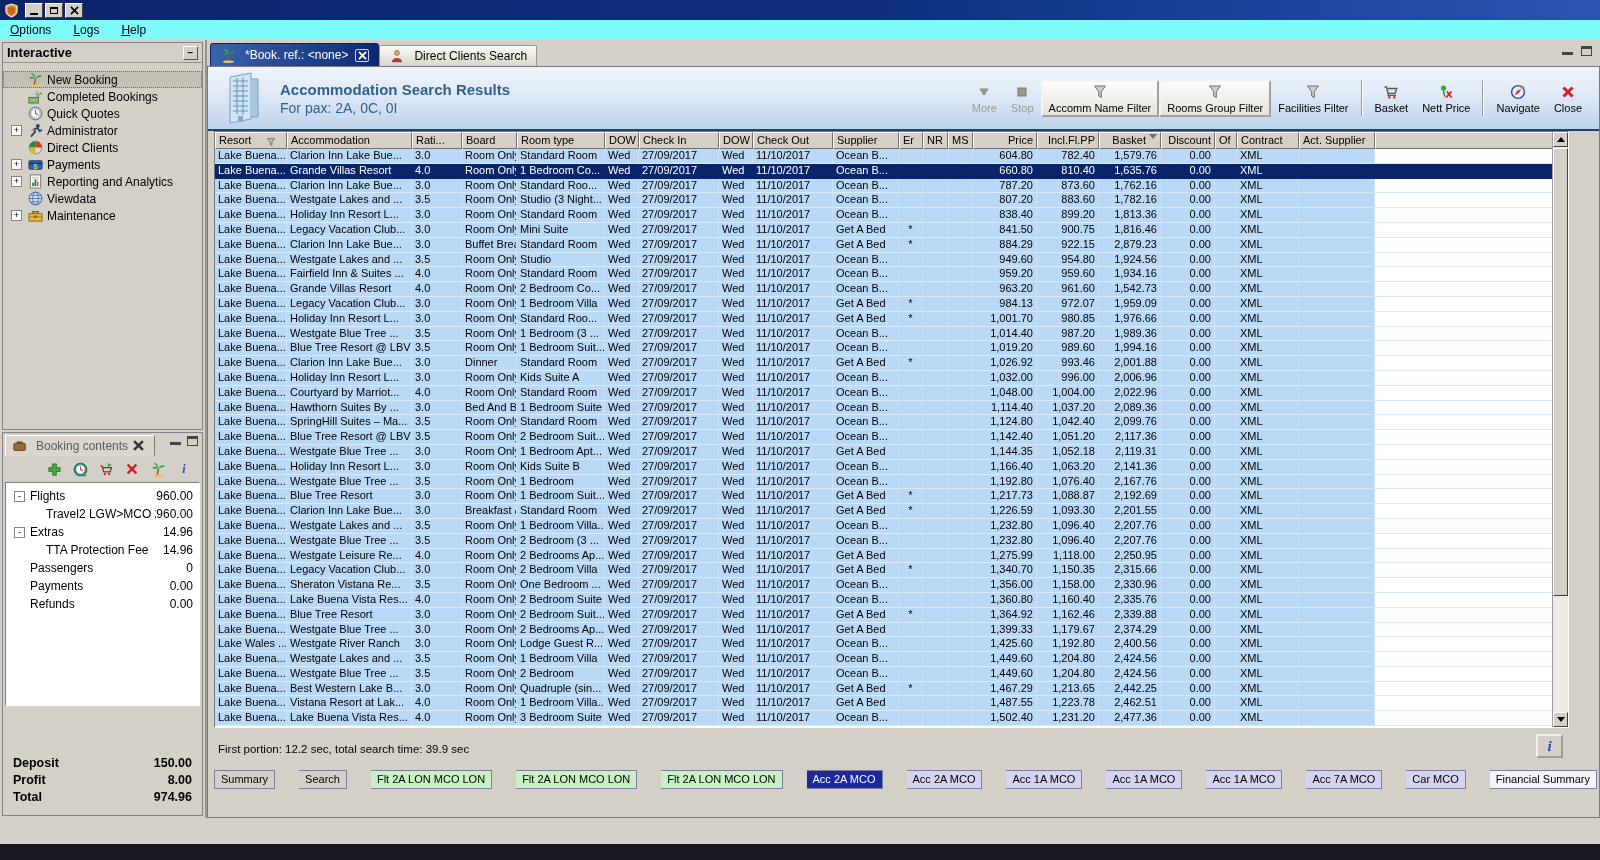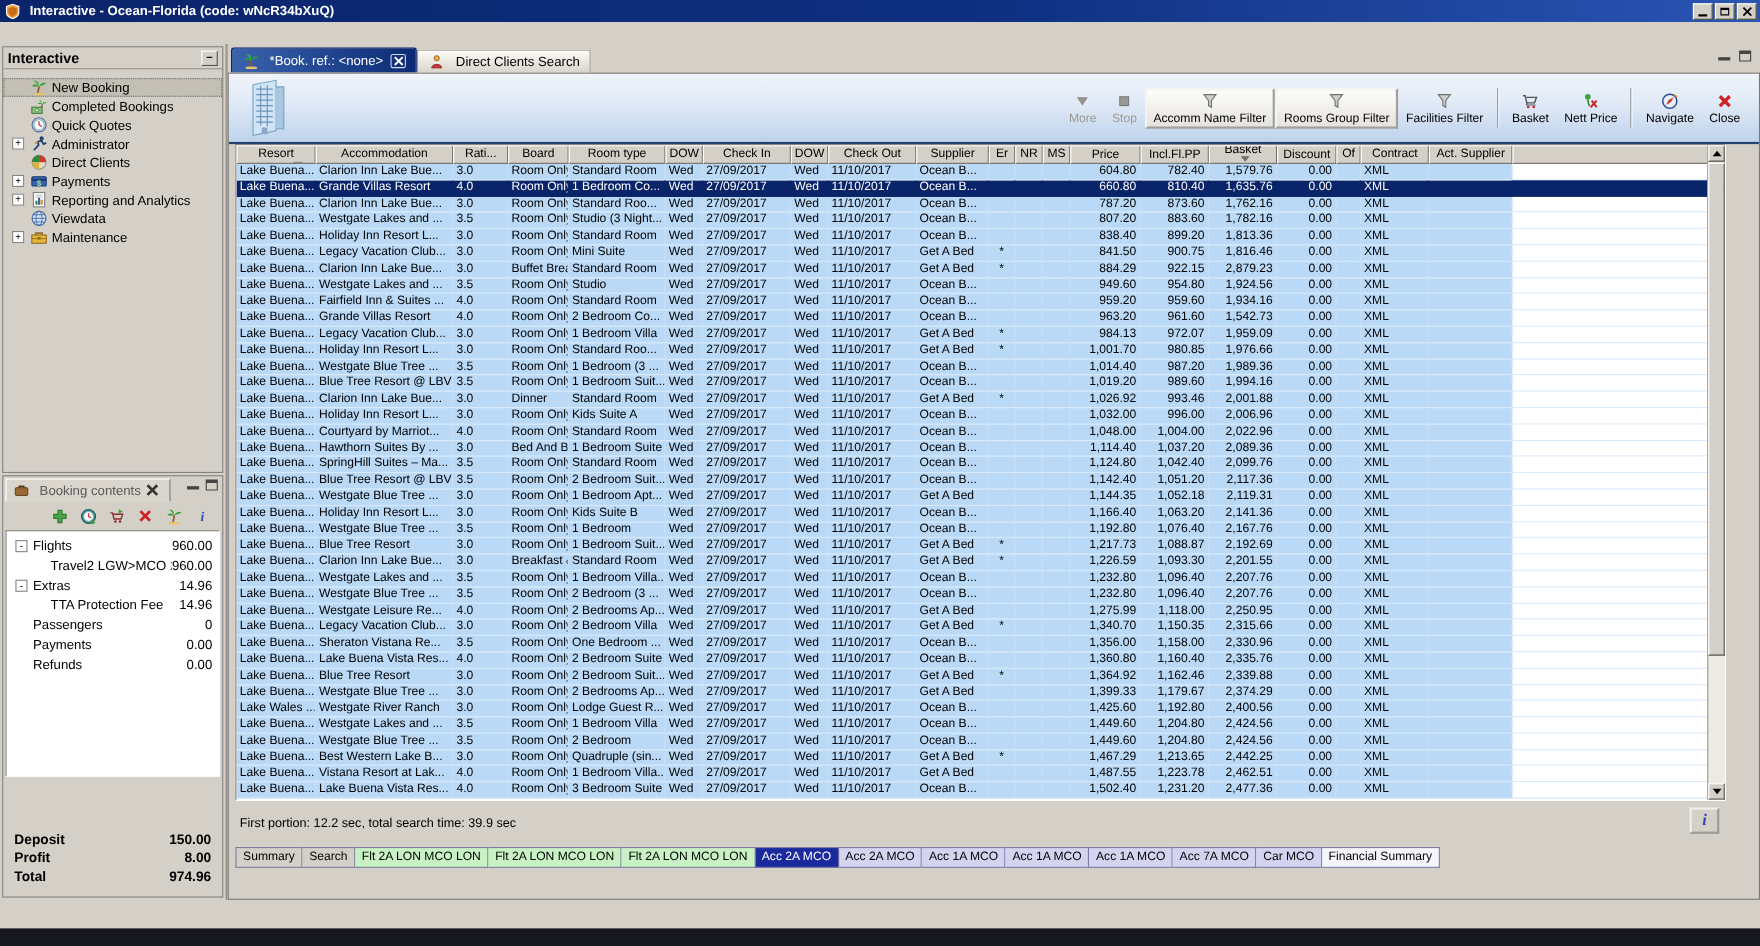--- a/index.html
+++ b/index.html
@@ -85,21 +85,21 @@
   .tbtn.raised { border:2px outset #f5f4f0; background:linear-gradient(180deg,#fdfdfc,#e6e3dc); padding:2px 6px 1px 6px; }
   .tbtn.disabled { color:#9c9a92; }
   .tsep { width:2px; height:36px; border-left:1px solid #9a9a9a; border-right:1px solid #fff; margin:0 5px; }
 
   .resultsbar { height:20px; font-size:11.5px; font-weight:bold; padding:4px 0 0 8px; }
 
   .tablewrap { margin:0 30px 0 6px; height:597px; border:1px solid; border-color:#7a7a7a #fff #fff #7a7a7a;
     background:#fff; position:relative; display:flex; flex-direction:column; overflow:hidden; }
   .thead { display:flex; height:17px; background:#d4d0c8; flex:none; }
   .th { border:1px solid; border-color:#fff #6e6e6e #6e6e6e #fff; background:#d4d0c8;
-    font-size:11px; padding:1px 3px; white-space:nowrap; overflow:hidden; display:flex; align-items:center;flex-direction:column; }
+    font-size:11px; padding:1px 3px; white-space:nowrap; overflow:hidden; display:flex; align-items:flex-start; }
   .th.ar { justify-content:flex-end; }
   .th.fillh { flex:1; }
   .th .hico { margin-left:auto; display:inline-flex; }
   .sortarr { width:0; height:0; border-left:4px solid transparent; border-right:4px solid transparent;
     border-top:5px solid #6e6e6e; margin-left:3px; }
   .tbody { flex:1; overflow:hidden; }
   .tr { display:flex; height:14.8px; background:#b9d9f7; }
   .td { font-size:11px; line-height:13.5px; padding:0 3px; white-space:nowrap; overflow:hidden;
     border-right:1px solid #c9e0f6; border-bottom:1px solid #d8eafc; }
   .td.ar { text-align:right; }
@@ -116,21 +116,21 @@
   .arrup { width:0; height:0; border-left:4px solid transparent; border-right:4px solid transparent; border-bottom:5px solid #000; }
   .arrdn { width:0; height:0; border-left:4px solid transparent; border-right:4px solid transparent; border-top:5px solid #000; }
   .sthumb { position:absolute; left:0; top:16px; width:15px; height:448px; background:#d4d0c8;
     border:1px solid; border-color:#fff #404040 #404040 #fff; }
 
   .statusline { height:42px; position:relative; font-size:11.5px; padding:15px 0 0 10px;border-radius:12px; }
   .ibtn { position:absolute; right:36px; top:6px; width:27px; height:24px; background:#d4d0c8;
     border:2px outset #f0efe8; display:flex; align-items:center; justify-content:center;
     font:italic bold 15px "Liberation Serif", serif; color:#2a47c2; }
 
-  .bottomtabs { height:20px; display:flex; align-items:flex-start; padding-left:6px; font-size:11px; }
+  .bottomtabs { height:20px; display:flex; align-items:flex-start; padding-left:6px; font-size:11px;gap:24px; }
   .btab { padding:2px 6px 3px 6px; border:1px solid #7d7da0; border-left:none; background:#d4d0c8; white-space:nowrap; }
   .btab:first-child { border-left:1px solid #7d7da0; }
   .btab.flt { background:#c9f2c4; }
   .btab.acc { background:#d4d4f0; }
   .btab.fin { background:#f4f4fb; }
   .btab.active { background:#1a2a9c; color:#fff; }
 
   
   .statusbar { position:absolute; left:0; right:0; bottom:16px; height:26px; background:#d4d0c8;
     border-top:1px solid #fff; font-size:11.5px; }
@@ -143,34 +143,38 @@
 
 <div class="window">
 
   <div class="titlebar">
     <span class="icn">
         <svg width="15" height="15" viewBox="0 0 16 16">
           <path d="M2 3 L8 1 L14 3 L14 9 C14 12 11 14 8 15 C5 14 2 12 2 9 Z" fill="#f0a03a" stroke="#fff" stroke-width="1"></path>
           <path d="M4 5 L8 3.5 L12 5 L12 8.5 C12 10.5 10 12 8 13 C6 12 4 10.5 4 8.5 Z" fill="#c86a1a"></path>
         </svg>
       </span>
-    <span class="apptitle">Interactive - Ocean-Florida (code: wNcR34bXuQ)</span>
     <span class="winbtn">
         <span class="minbar"></span>
       </span>
     <span class="winbtn">
         <span class="restsq"></span>
       </span>
     <span class="winbtn">
         <svg width="9" height="9" viewBox="0 0 10 10">
           <path d="M1 1 L9 9 M9 1 L1 9" stroke="#000" stroke-width="1.8"></path>
         </svg>
       </span>
   </div>
 
+  <div class="menubar">
+      <span class="menuitem"><u>O</u>ptions</span>
+      <span class="menuitem"><u>L</u>ogs</span>
+      <span class="menuitem"><u>H</u>elp</span>
+    </div>
 
   <div class="bodyrow">
 
     <div class="sidebar">
       <div class="panel-int">
         <div class="phead">
           <span>Interactive</span>
           <span class="collbtn">−</span>
         </div>
         <div class="tree">
@@ -440,20 +444,24 @@
             <svg width="42" height="52" viewBox="0 0 42 52">
               <path d="M8 5 L29 1 V47 L8 51 Z" fill="#cfe4f4" stroke="#7aa0c0"></path>
               <path d="M29 7 H36 V45 H29" fill="#a8c8e2" stroke="#7aa0c0"></path>
               <g stroke="#6a92b8" stroke-width="1">
                 <path d="M11 9 H26 M11 14 H26 M11 19 H26 M11 24 H26 M11 29 H26 M11 34 H26 M11 39 H26"></path>
                 <path d="M15 6 V42 M21 5.5 V43"></path>
               </g>
               <rect x="16" y="44" width="5" height="6" fill="#8aa8c4"></rect>
             </svg>
           </span>
+          <div class="mtitles">
+            <div class="t1">Accommodation Search Results</div>
+            <div class="t2">For pax: 2A, 0C, 0I</div>
+          </div>
           <div class="mtoolbar">
               <div class="tbtn disabled">
                 <span class="icn">
                   <svg width="16" height="16" viewBox="0 0 16 16">
                     <path d="M4 5 H12 L8 11 Z" fill="#9a9890" stroke="#8a887f"></path>
                   </svg>
                 </span>
                 <span>More</span>
               </div>
               <div class="tbtn disabled">

